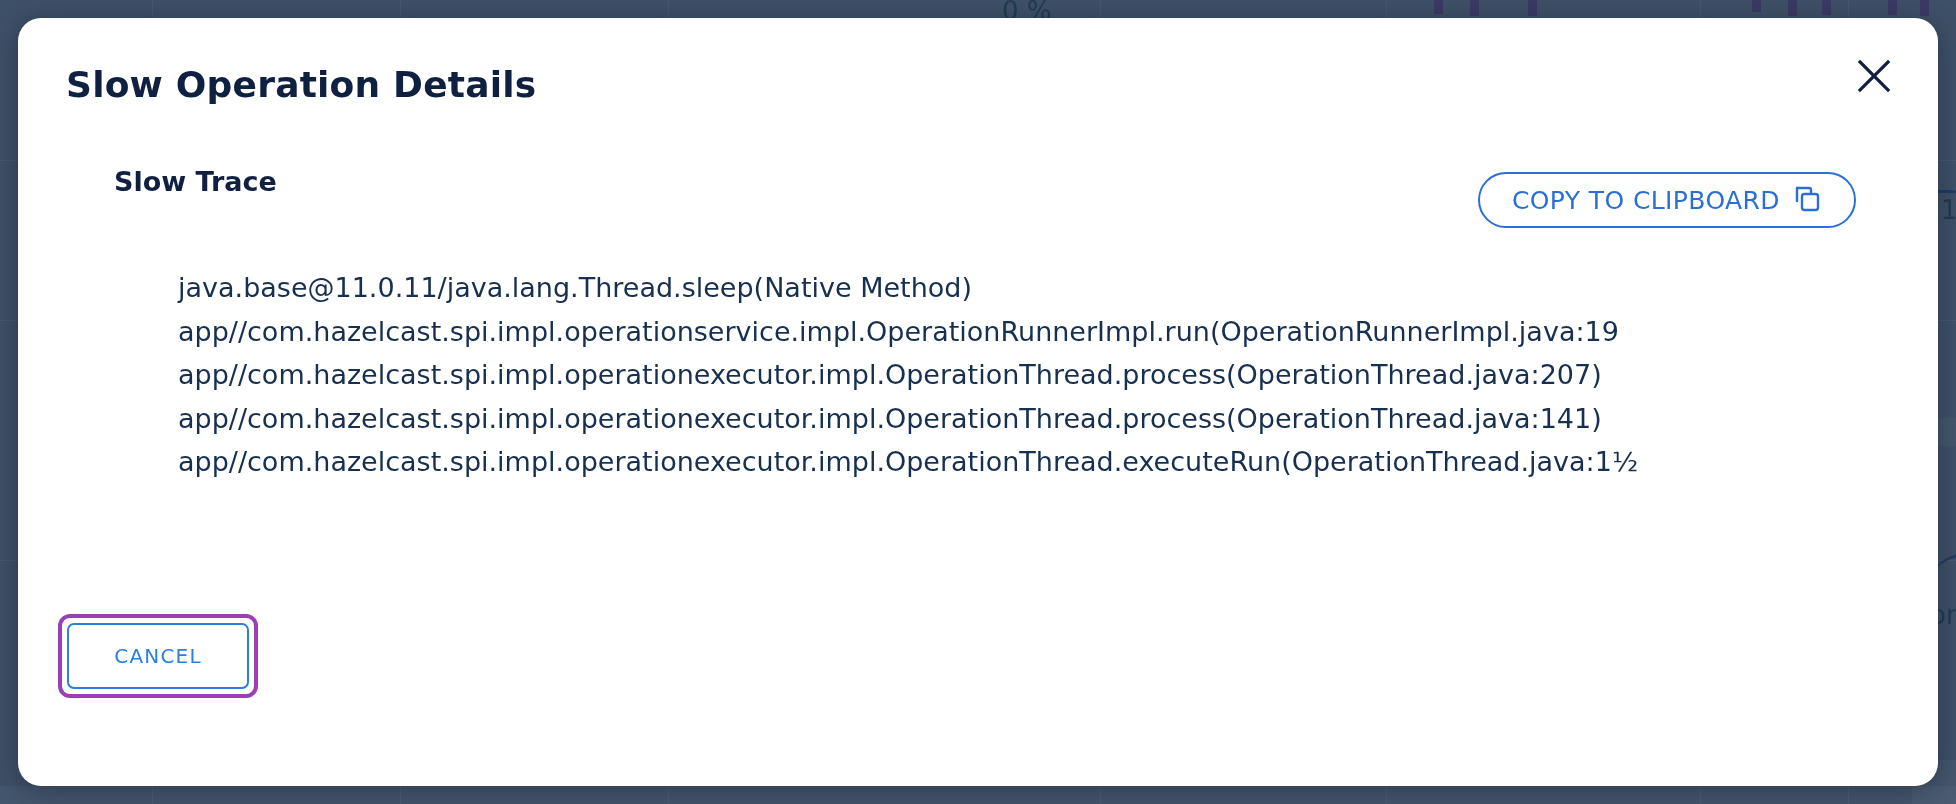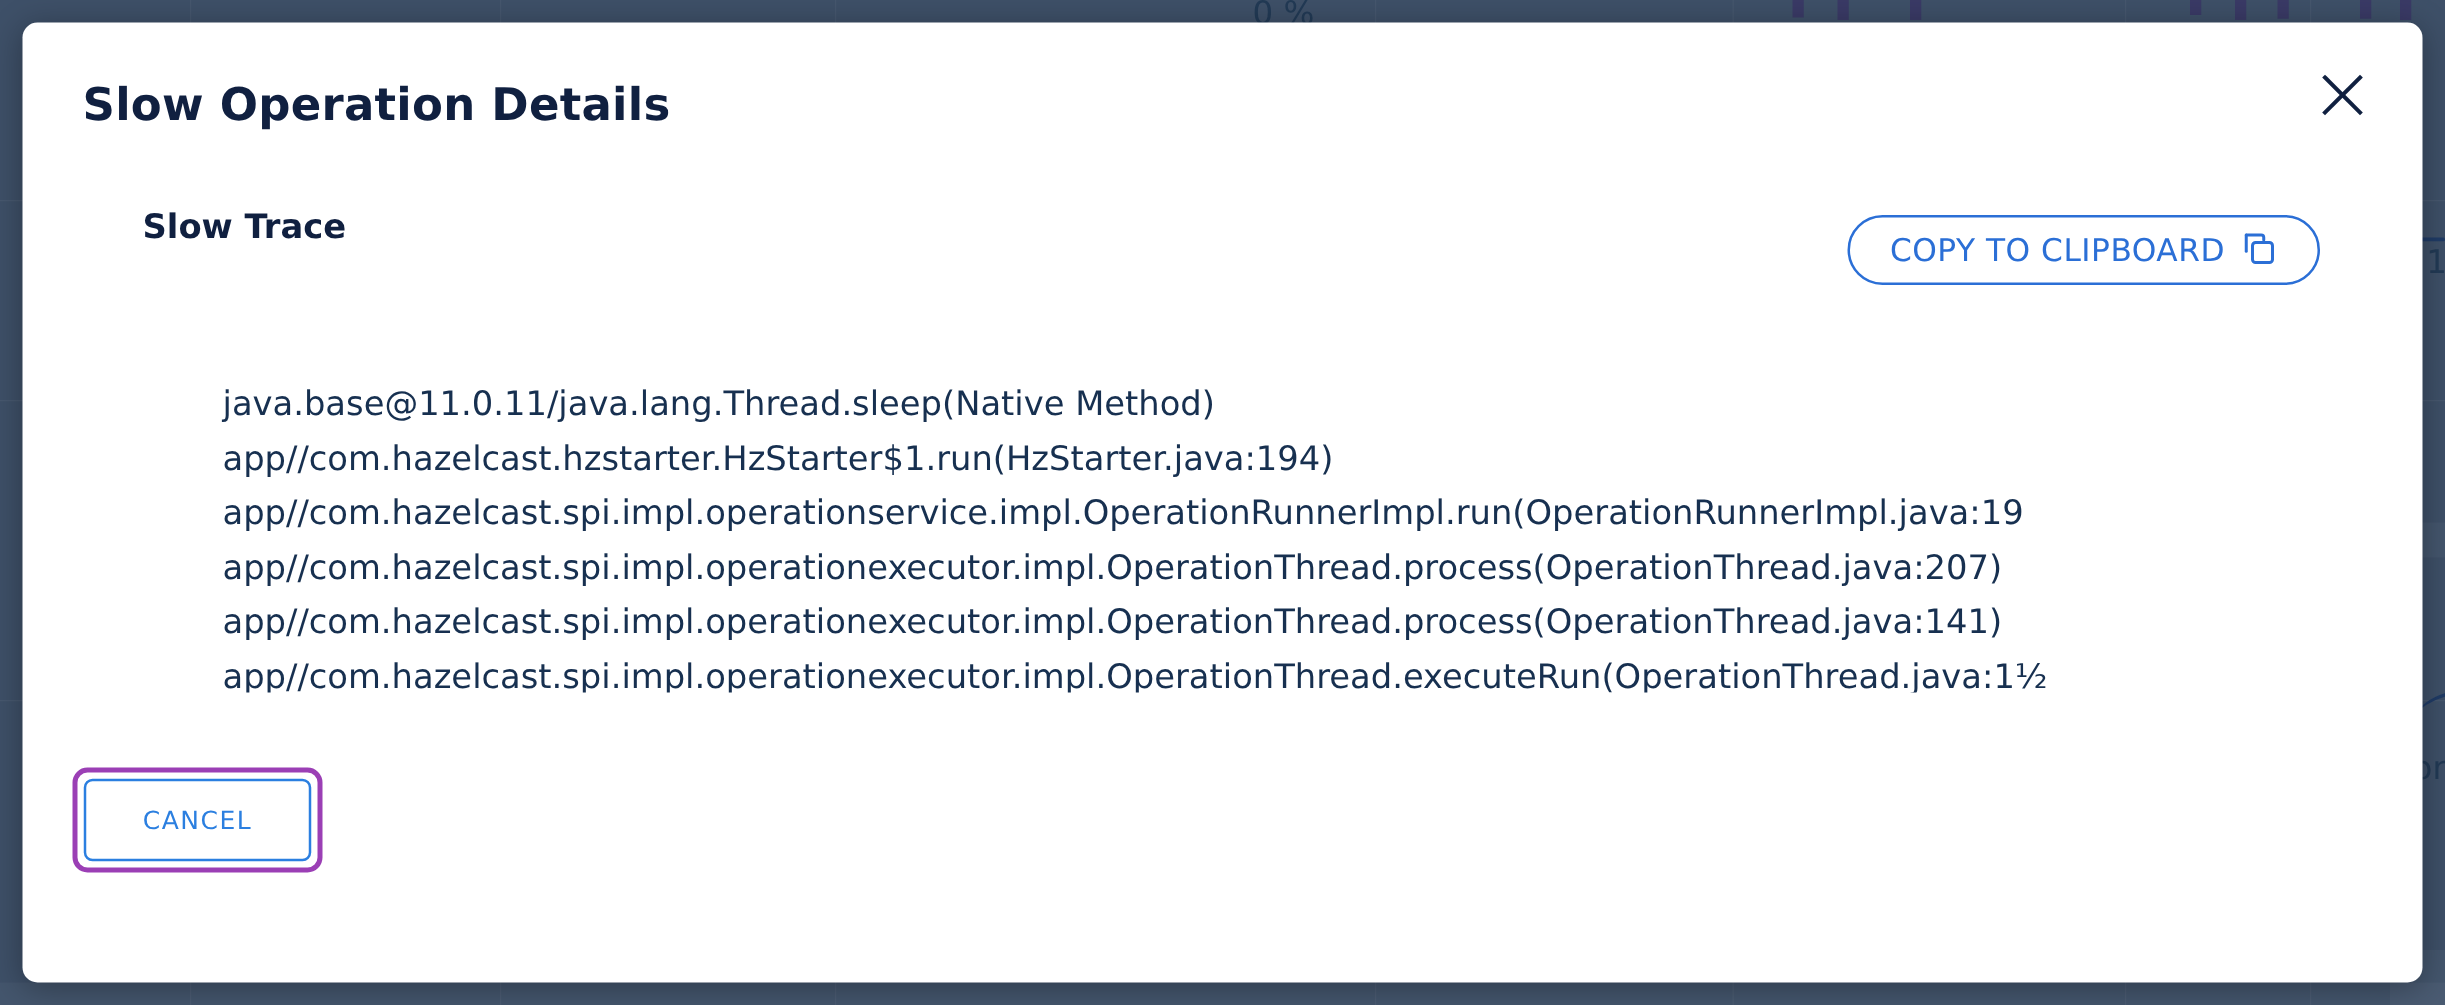--- a/index.html
+++ b/index.html
@@ -67,21 +67,21 @@
   }
 
   
   #modal {
     position: absolute;
     left: 18px;
     top: 18px;
     width: 1920px;
     height: 768px;
     background: #ffffff;
-    border-radius: 12px;
+    border-radius: 23px;
     box-shadow: 0 4px 26px rgba(0,0,0,0.32);
     overflow: hidden;
   }
 
   .modal-title {
     position: absolute;
     left: 48px;
     top: 46px;
     font-size: 36px;
     font-weight: bold;
@@ -136,21 +136,20 @@
   }
   .copy-btn .copy-icon { display: flex; align-items: center; }
 
   .trace-box {
     position: absolute;
     left: 56px;
     top: 248px;
     width: 1848px;
     height: 252px;
     overflow: hidden;
-    margin-top: 36px;
   }
   .trace-line {
     color: #173050;
     font-size: 27px;
     line-height: 43.5px;
     white-space: pre;
     padding-left: 104px;
     font-family: "DejaVu Sans", sans-serif;
   }
 
@@ -234,21 +233,20 @@
       <svg width="30" height="30" viewBox="0 0 30 30">
         <path d="M5 3 h12 a2 2 0 0 1 2 2 v2" fill="none" stroke="#2b6fd6" stroke-width="2.4" stroke-linecap="round" stroke-linejoin="round"></path>
         <path d="M5 3 v13" fill="none" stroke="#2b6fd6" stroke-width="2.4" stroke-linecap="round"></path>
         <rect x="10" y="9" width="16" height="16" rx="2.5" fill="none" stroke="#2b6fd6" stroke-width="2.4"></rect>
       </svg>
     </span>
   </button>
 
   <div class="trace-box">
     <div class="trace-line">java.base@11.0.11/java.lang.Thread.sleep(Native Method)</div>
-    <div class="trace-line">app//com.hazelcast.hzstarter.HzStarter$1.run(HzStarter.java:194)</div>
     <div class="trace-line">app//com.hazelcast.spi.impl.operationservice.impl.OperationRunnerImpl.run(OperationRunnerImpl.java:19</div>
     <div class="trace-line">app//com.hazelcast.spi.impl.operationexecutor.impl.OperationThread.process(OperationThread.java:207)</div>
     <div class="trace-line">app//com.hazelcast.spi.impl.operationexecutor.impl.OperationThread.process(OperationThread.java:141)</div>
     <div class="trace-line">app//com.hazelcast.spi.impl.operationexecutor.impl.OperationThread.executeRun(OperationThread.java:1½</div>
 
   </div>
 
   <div class="cancel-wrap">
     <button class="cancel-btn">CANCEL</button>
   </div>

